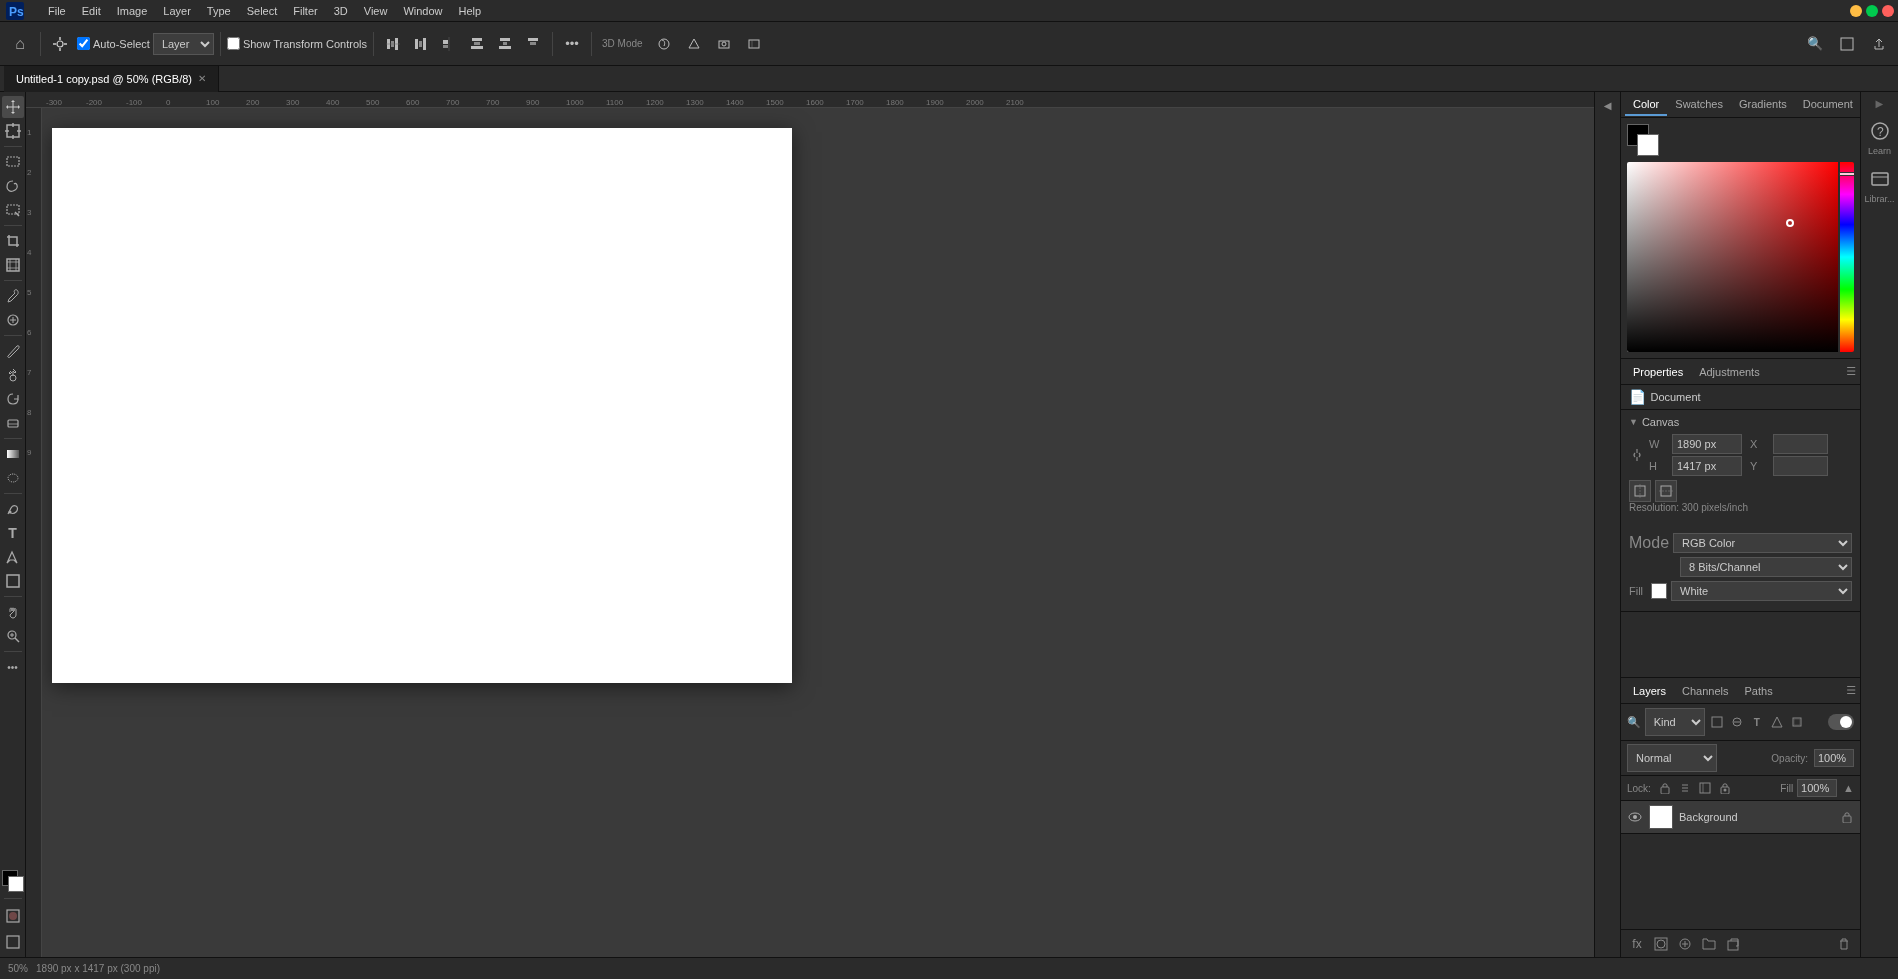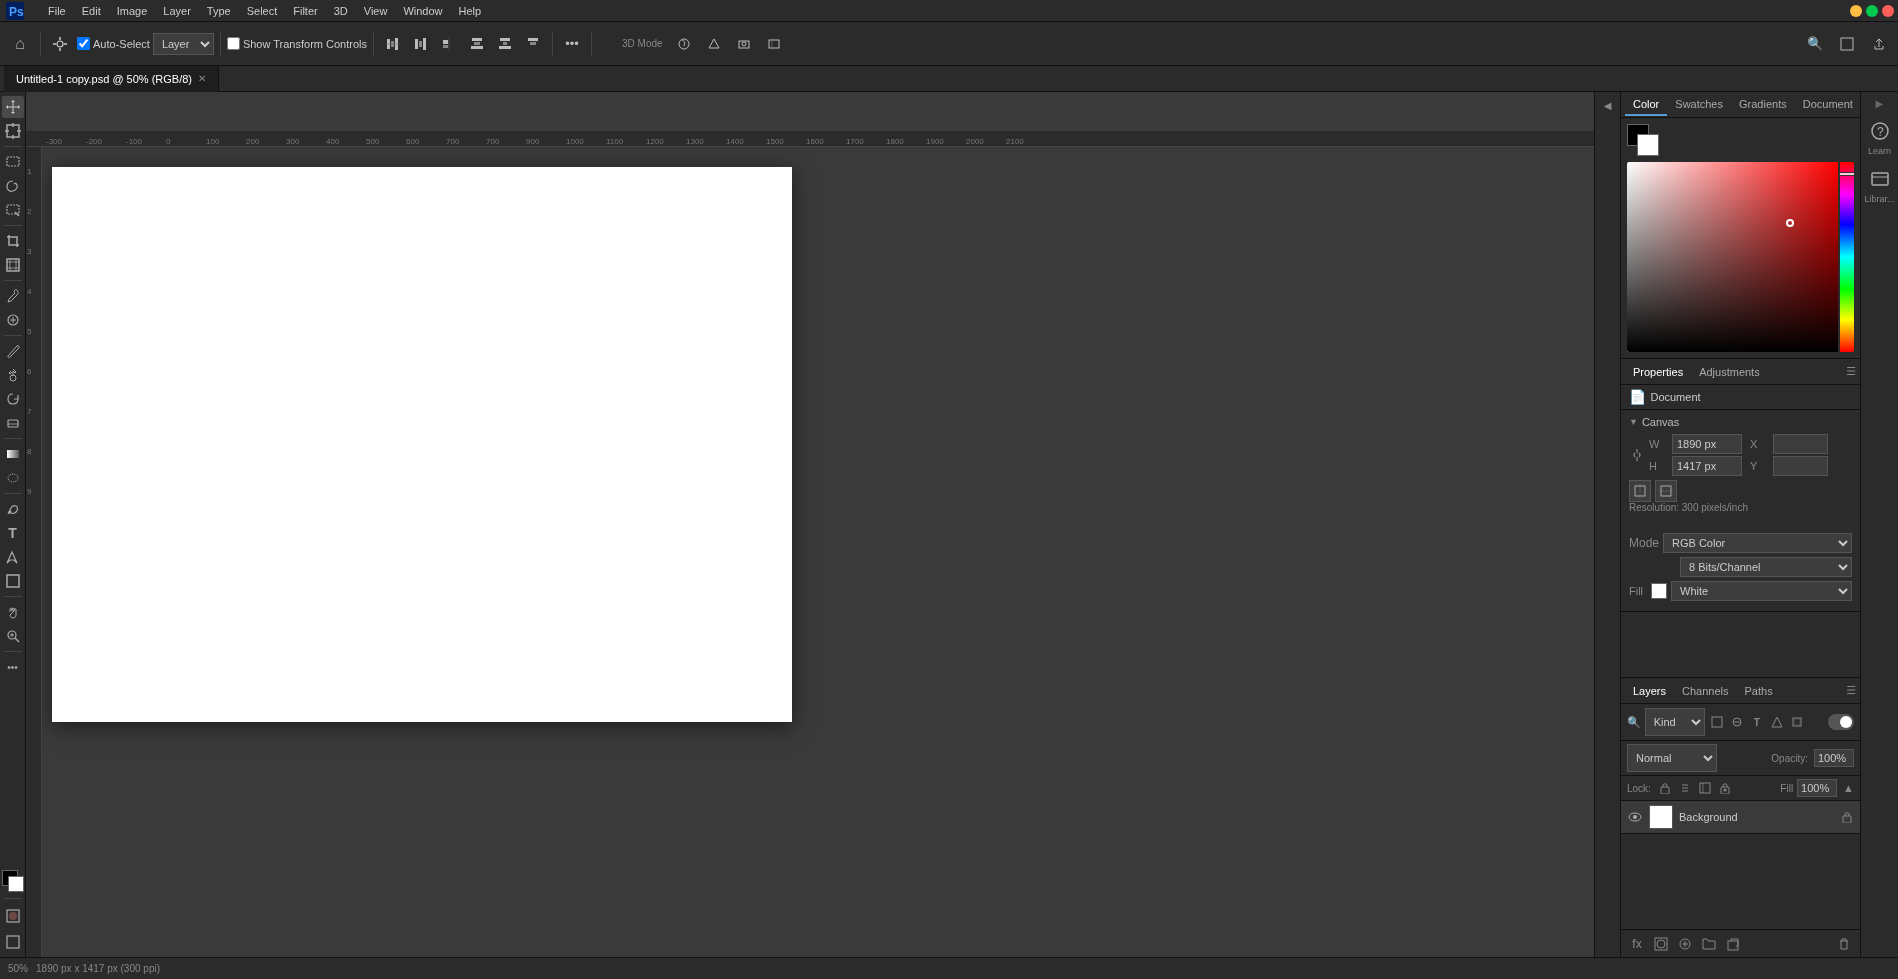--- a/index.html
+++ b/index.html
@@ -225,21 +225,20 @@
     }
     .ruler-h {
       height: 16px;
       background: #2b2b2b;
       border-bottom: 1px solid #444;
       display: flex;
       align-items: center;
       padding-left: 16px;
       overflow: hidden;
       flex-shrink: 0;
-      margin-top: 39px;
     }
     .canvas-and-ruler-v {
       display: flex;
       flex: 1;
       overflow: hidden;
     }
     .ruler-v {
       width: 16px;
       background: #2b2b2b;
       border-right: 1px solid #444;
@@ -869,21 +868,21 @@
           <rect x="2" y="1" width="10" height="3" fill="#bbb"></rect>
           <rect x="4" y="5" width="6" height="3" fill="#888"></rect>
         </svg>
     </div>
   </div>
   <div class="toolbar-sep"></div>
   <div class="toolbar-btn">
     <span>•••</span>
   </div>
   <div class="toolbar-sep"></div>
-  <div class="toolbar-btn" style="font-size:10px; padding:0 4px; width:auto; color:#888;margin-left:20px;">3D Mode</div>
+  <div class="toolbar-btn" style="font-size:10px; padding:0 4px; width:auto; color:#888;">3D Mode</div>
   <div class="toolbar-btn">
     <svg width="14" height="14">
         <circle cx="7" cy="7" r="5" stroke="#bbb" stroke-width="1" fill="none"></circle>
         <path d="M5 4 C6 2, 9 5, 7 9" stroke="#bbb" stroke-width="1" fill="none"></path>
       </svg>
   </div>
   <div class="toolbar-btn">
     <svg width="14" height="14">
         <polygon points="7,2 12,11 2,11" stroke="#bbb" stroke-width="1" fill="none"></polygon>
       </svg>
@@ -1237,21 +1236,21 @@
             <svg width="14" height="14">
                 <rect x="2" y="2" width="10" height="10" stroke="#aaa" stroke-width="1" fill="none"></rect>
                 <line x1="0" y1="7" x2="14" y2="7" stroke="#888" stroke-width="0.5" stroke-dasharray="2,1"></line>
               </svg>
           </div>
         </div>
 
         <div class="resolution-text">Resolution: 300 pixels/inch</div>
 
         <div class="props-row">
-          <span style="color:#888; font-size:12px;">Mode</span>
+          <span style="color:#888; font-size:16px;">Mode</span>
           <select class="props-select">
             <option>RGB Color</option>
             <option>CMYK Color</option>
             <option>Grayscale</option>
           </select>
         </div>
 
         <div class="props-row">
           <select class="props-select" style="margin-left:51px;">
             <option>8 Bits/Channel</option>

